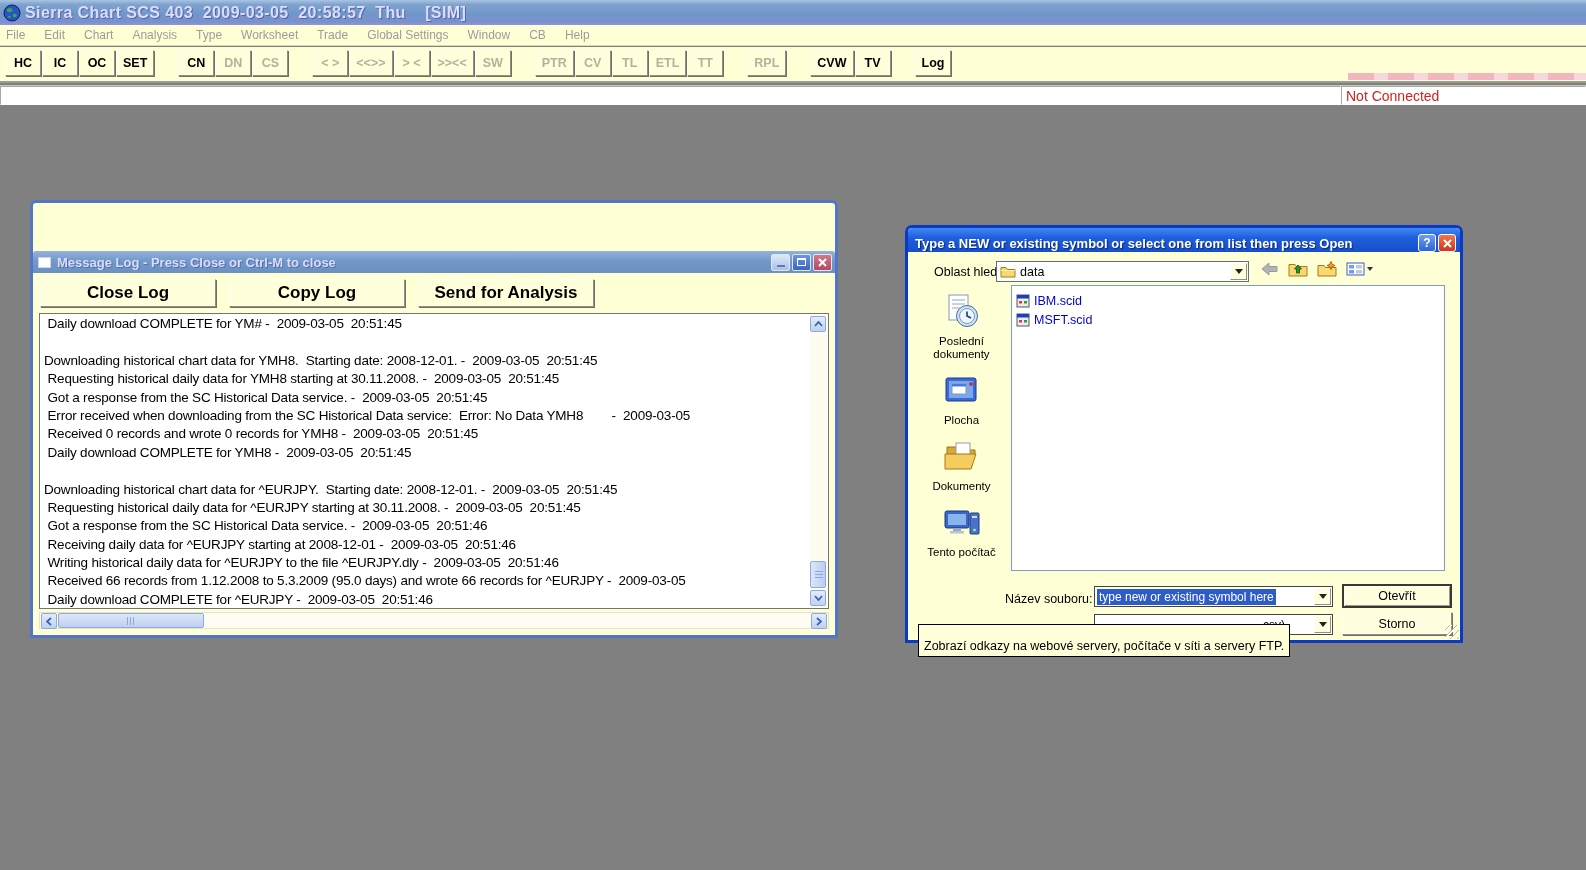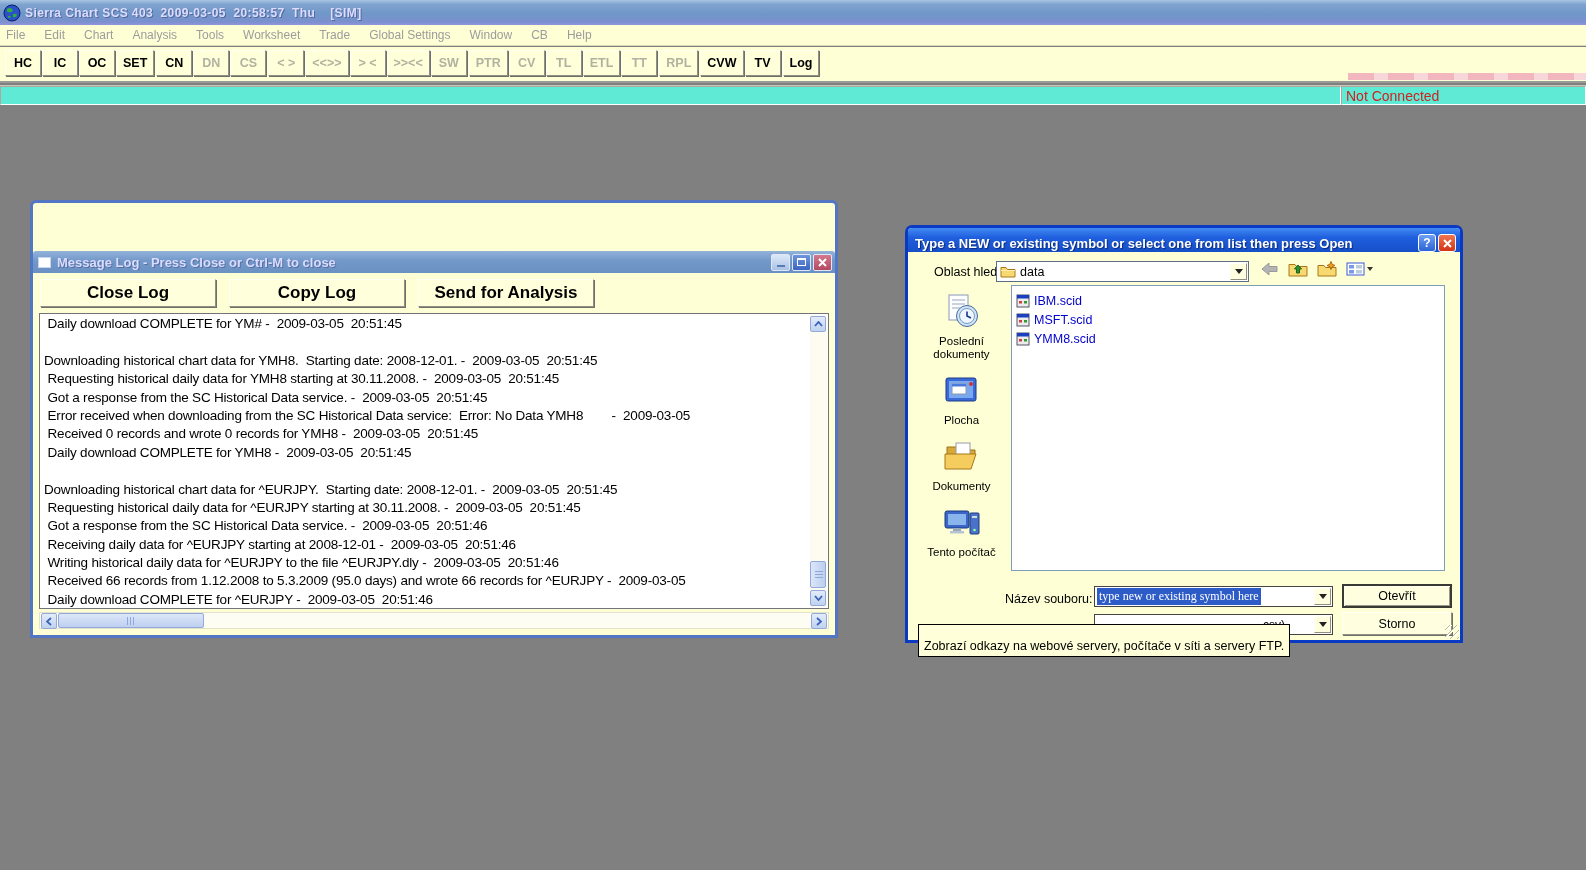--- a/index.html
+++ b/index.html
@@ -3,36 +3,36 @@
 <meta charset="utf-8">
 <style>
   * { margin:0; padding:0; box-sizing:border-box; }
   html,body { width:1586px; height:870px; overflow:hidden; }
   body { font-family:"Liberation Sans","DejaVu Sans",sans-serif; background:#808080; position:relative; }
 
   
   .titlebar{position:absolute;left:0;top:0;width:1586px;height:25px;
     background:linear-gradient(180deg,#a9c4e2 0%,#7fa3cf 18%,#6f97c8 55%,#7b90cf 88%,#9195dd 100%);
     display:flex;align-items:center;padding-left:3px;}
-  .app-title{color:#dcdcff;font-weight:bold;font-size:12px;letter-spacing:.4px;white-space:pre;
+  .app-title{color:#dcdcff;font-weight:bold;font-size:16px;letter-spacing:.4px;white-space:pre;
     text-shadow:1px 1px 0 #54699b;margin-left:4px;}
   .globe{width:18px;height:18px;display:inline-block;}
   .menubar{position:absolute;left:0;top:25px;width:1586px;height:21px;background:#ffffd6;
     border-bottom:1px solid #d9d9b4;display:flex;align-items:center;padding-left:6px;}
   .menu-item{color:#9c9c9c;font-size:12px;margin-right:19px;cursor:default;}
   .toolbar{position:absolute;left:0;top:47px;width:1586px;height:36px;background:#ffffd6;
     border-bottom:2px solid #9a9a96;display:flex;align-items:flex-start;padding:3px 0 0 5px;}
-  .tb-group{display:flex;margin-right:1px;}
+  .tb-group{display:flex;margin-right:23px;}
   .tb-btn{height:26px;min-width:36px;padding:0 6px;background:#ffffd9;font-weight:bold;font-size:12.5px;
     color:#000;border:1px solid;border-color:#fffff4 #8f8f82 #8f8f82 #fffff4;
     box-shadow:1px 1px 0 #70706a;margin-right:1px;font-family:inherit;white-space:pre;cursor:default;}
   .tb-btn.off{color:#b2b2a0;}
   .pink-strip{position:absolute;left:1348px;top:26px;width:238px;height:7px;
     background:repeating-linear-gradient(90deg,#f2b6be 0 26px,#f7d7d9 26px 40px);}
-  .statusbar{position:absolute;left:0;top:85px;width:1586px;height:20px;background:#5eead4;
+  .statusbar{position:absolute;left:0;top:85px;width:1586px;height:20px;background:#ffffff;
     border-top:1px solid #c7c7bb;display:flex;}
   .status-panel{border:1px solid;border-color:#a9a99b #ffffff #ffffff #a9a99b;height:100%;}
   .status-left{width:1341px;}
   .status-right{flex:1;border-left:1px solid #a9a99b;display:flex;align-items:center;padding-left:4px;}
   .status-text{color:#d32020;font-size:14px;white-space:nowrap;}
   .desktop{position:absolute;left:0;top:105px;width:1586px;height:765px;background:#808080;}
 
   
   .mlwin{position:absolute;left:30px;top:95px;width:808px;height:438px;
     border:3px solid #5276c4;border-radius:6px 6px 0 0;background:#ffffd6;display:flex;flex-direction:column;}
@@ -95,21 +95,21 @@
   .nav-icons{position:absolute;left:352px;top:9px;display:flex;align-items:center;gap:9px;}
   .places{position:absolute;left:6px;top:33px;width:95px;bottom:46px;display:flex;flex-direction:column;
     align-items:center;padding-top:3px;}
   .place{width:91px;display:flex;flex-direction:column;align-items:center;padding:4px 0 6px 0;cursor:default;}
   .place .plabel{font-size:11.5px;color:#000;text-align:center;line-height:13px;margin-top:3px;}
   .place.active{background:#ffffe9;border:1px solid;border-color:#fffff6 #d8d8b8 #d8d8b8 #fffff6;}
   .filelist{position:absolute;left:103px;top:33px;width:434px;height:286px;background:#fff;
     border:1px solid #7f9db9;padding:5px 0 0 4px;}
   .file-item{display:flex;align-items:center;gap:4px;height:19px;font-size:12.5px;color:#0000cc;}
   .fname-row-lbl{left:97px;top:340px;}
-  .fname-combo{left:186px;top:334px;width:239px;border-color:#444;font-family:Liberation Serif, serif;}
+  .fname-combo{left:186px;top:334px;width:239px;border-color:#444;}
   .fname-sel{background:#2d5cc8;color:#fff;font-size:12px;padding:1px 2px;margin-left:2px;white-space:nowrap;}
   .ftype-combo{left:186px;top:362px;width:239px;border-color:#444;}
   .ftype-tail{font-size:12px;color:#000;padding-left:168px;white-space:nowrap;}
   .dlg-btn{position:absolute;width:110px;height:24px;background:#ffffe0;font-size:12.5px;color:#000;
     font-family:inherit;cursor:default;}
   .btn-open{left:434px;top:332px;border:2px solid #3a3a34;box-shadow:inset 1px 1px 0 #fffff4,inset -1px -1px 0 #9a9a8c;}
   .btn-cancel{left:434px;top:360px;height:23px;border:1px solid;border-color:#fffff4 #8f8f82 #8f8f82 #fffff4;
     box-shadow:1px 1px 0 #70706a;}
   .tooltip{position:absolute;left:10px;top:372px;background:#ffffd9;border:1px solid #000;
     font-size:12.5px;color:#000;padding:14px 5px 3px 5px;white-space:nowrap;z-index:6;}
@@ -130,21 +130,21 @@
       </svg>
   </span>
   <span class="app-title">Sierra Chart SCS 403  2009-03-05  20:58:57  Thu    [SIM]</span>
 </div>
 
 <div class="menubar">
     <span class="menu-item">File</span>
     <span class="menu-item">Edit</span>
     <span class="menu-item">Chart</span>
     <span class="menu-item">Analysis</span>
-    <span class="menu-item">Tools</span>
+    <span class="menu-item">Type</span>
     <span class="menu-item">Worksheet</span>
     <span class="menu-item">Trade</span>
     <span class="menu-item">Global Settings</span>
     <span class="menu-item">Window</span>
     <span class="menu-item">CB</span>
     <span class="menu-item">Help</span>
   </div>
 
 <div class="toolbar">
   <div class="tb-group">
@@ -387,29 +387,20 @@
           </div>
           <div class="file-item">
             <span class="icon"><svg width="14" height="14" viewBox="0 0 14 14">
                 <rect x="1" y="1" width="12" height="12" fill="#ececec" stroke="#556"></rect>
                 <rect x="1" y="1" width="12" height="3.5" fill="#1a3fbf"></rect>
                 <rect x="3" y="7" width="3" height="2.5" fill="#d04040"></rect>
                 <rect x="8" y="7" width="3" height="2.5" fill="#2f9a2f"></rect>
               </svg></span>
             <span>MSFT.scid</span>
           </div>
-          <div class="file-item">
-            <span class="icon"><svg width="14" height="14" viewBox="0 0 14 14">
-                <rect x="1" y="1" width="12" height="12" fill="#ececec" stroke="#556"></rect>
-                <rect x="1" y="1" width="12" height="3.5" fill="#1a3fbf"></rect>
-                <rect x="3" y="7" width="3" height="2.5" fill="#d04040"></rect>
-                <rect x="8" y="7" width="3" height="2.5" fill="#2f9a2f"></rect>
-              </svg></span>
-            <span>YMM8.scid</span>
-          </div>
         </div>
 
       <span class="dlg-lbl fname-row-lbl">Název souboru:</span>
       <span class="combo fname-combo">
         <span class="fname-sel">type new or existing symbol here</span>
         <span class="drop">
             <span class="tri"></span>
           </span>
       </span>
       <button class="dlg-btn btn-open">Otevřít</button>

